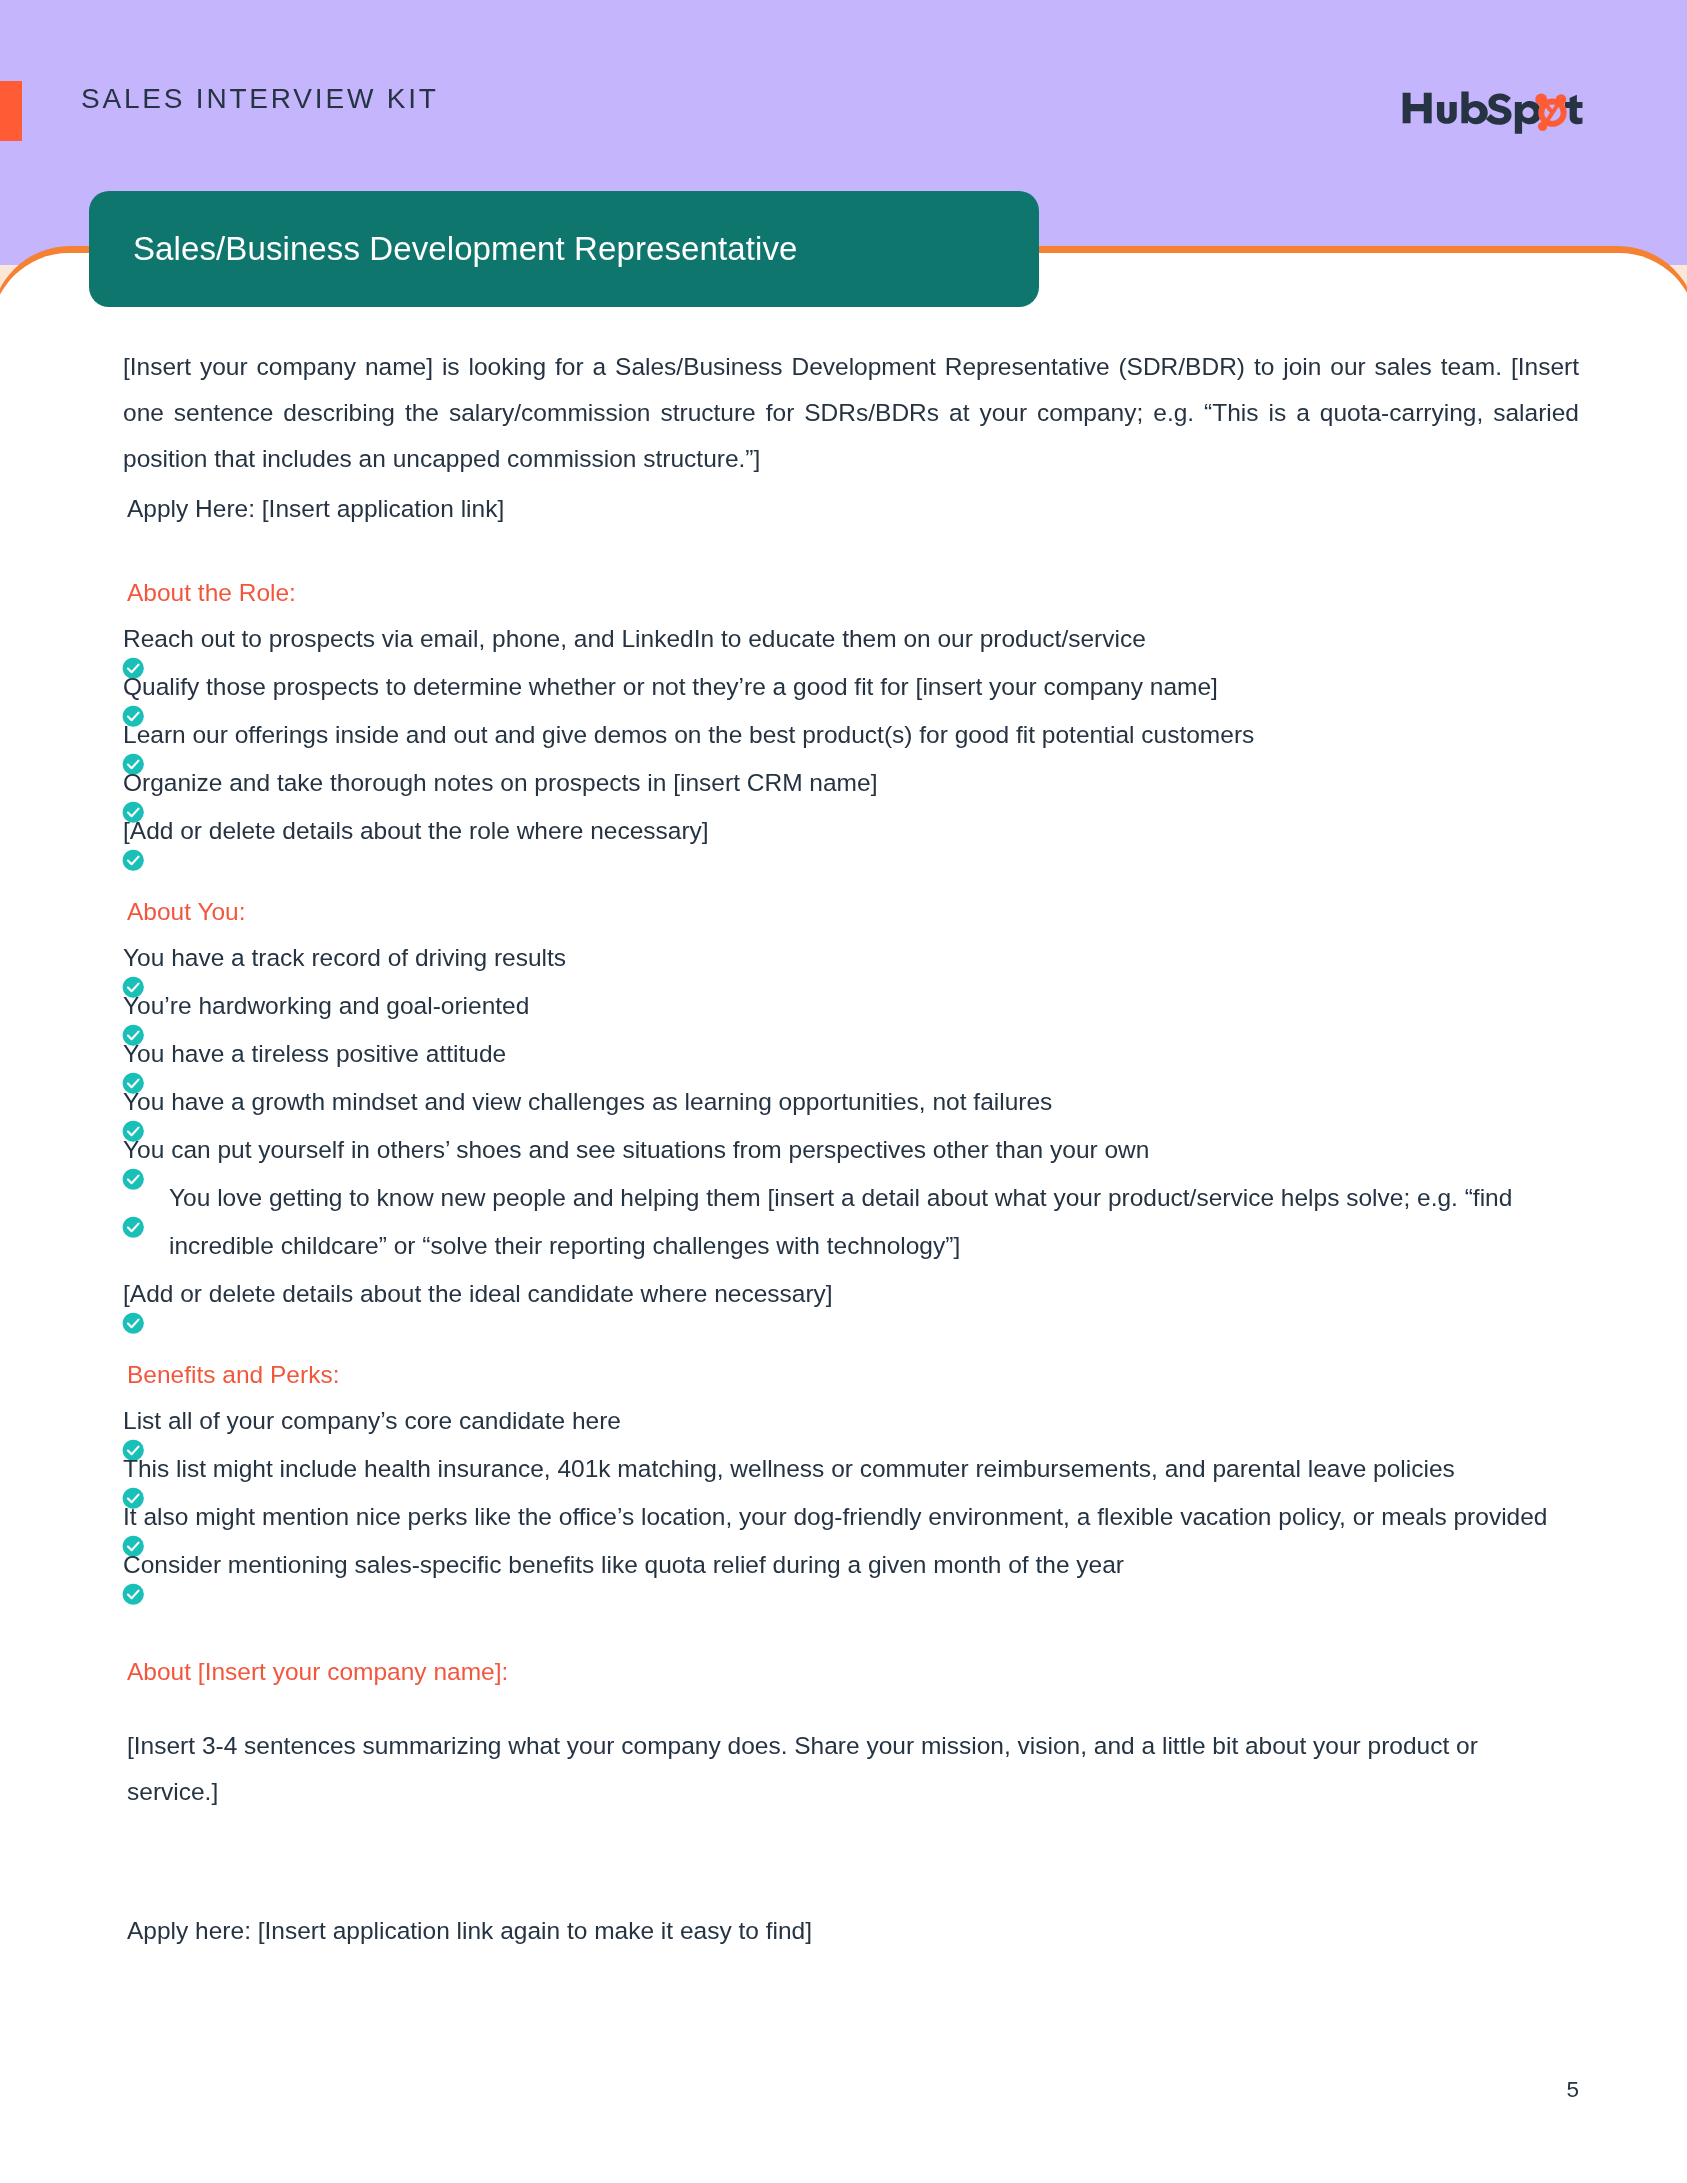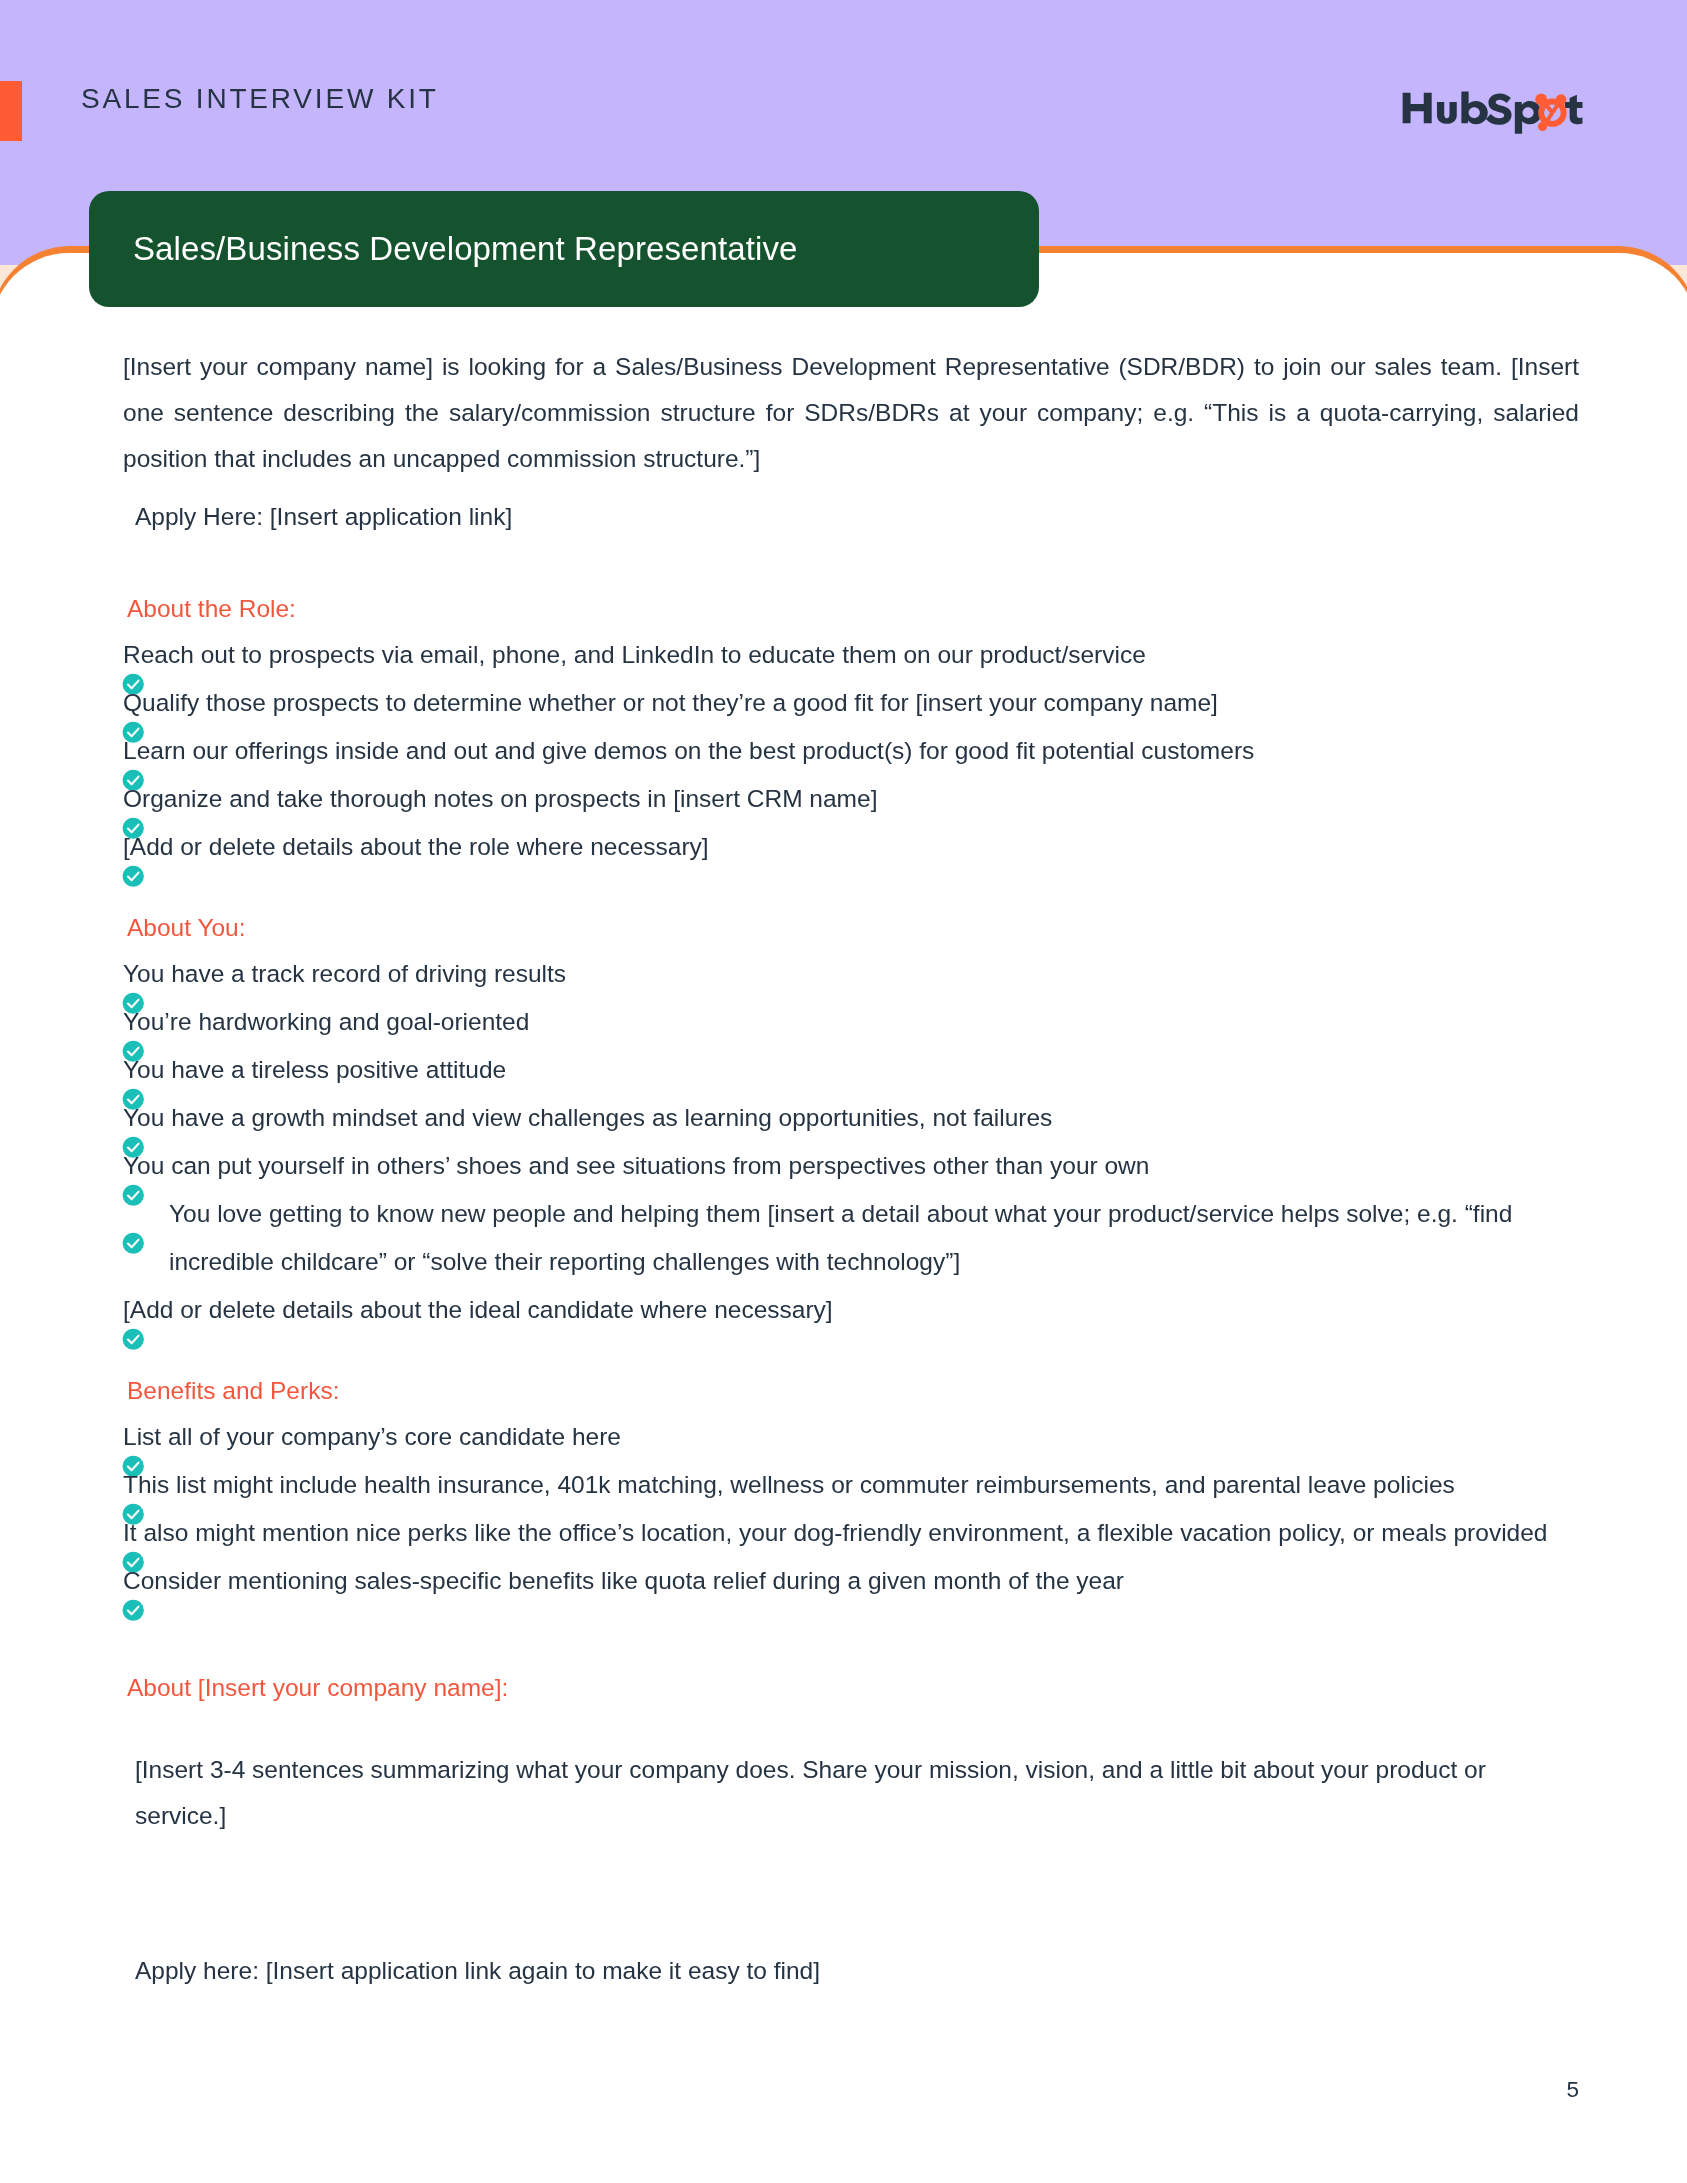--- a/index.html
+++ b/index.html
@@ -74,21 +74,21 @@
     border-radius: 78px 78px 0 0;
   }
 
   
   .title-plate {
     position: absolute;
     left: 89px;
     top: 191px;
     width: 950px;
     height: 116px;
-    background: #14532d;
+    background: #0f766e;
     border-radius: 20px;
     display: flex;
     align-items: center;
   }
   .title-plate-text {
     color: #ffffff;
     font-size: 33px;
     font-weight: 400;
     padding-left: 44px;
     letter-spacing: 0.1px;
@@ -107,21 +107,21 @@
   }
   .intro {
     text-align: justify;
     font-size: 24.5px;
     line-height: 46px;
     margin: 0;
   }
   .plain-line {
     font-size: 24.5px;
     line-height: 46px;
-    margin: 12px;
+    margin: 4px;
     color: #253342;
   }
   .spacer-sm { height: 25px; }
   .spacer-md { height: 34px; }
   .spacer-lg { height: 60px; }
   .spacer-xl { height: 85px; }
 
   .sec-head {
     color: #F2573D;
     font-size: 24.5px;

